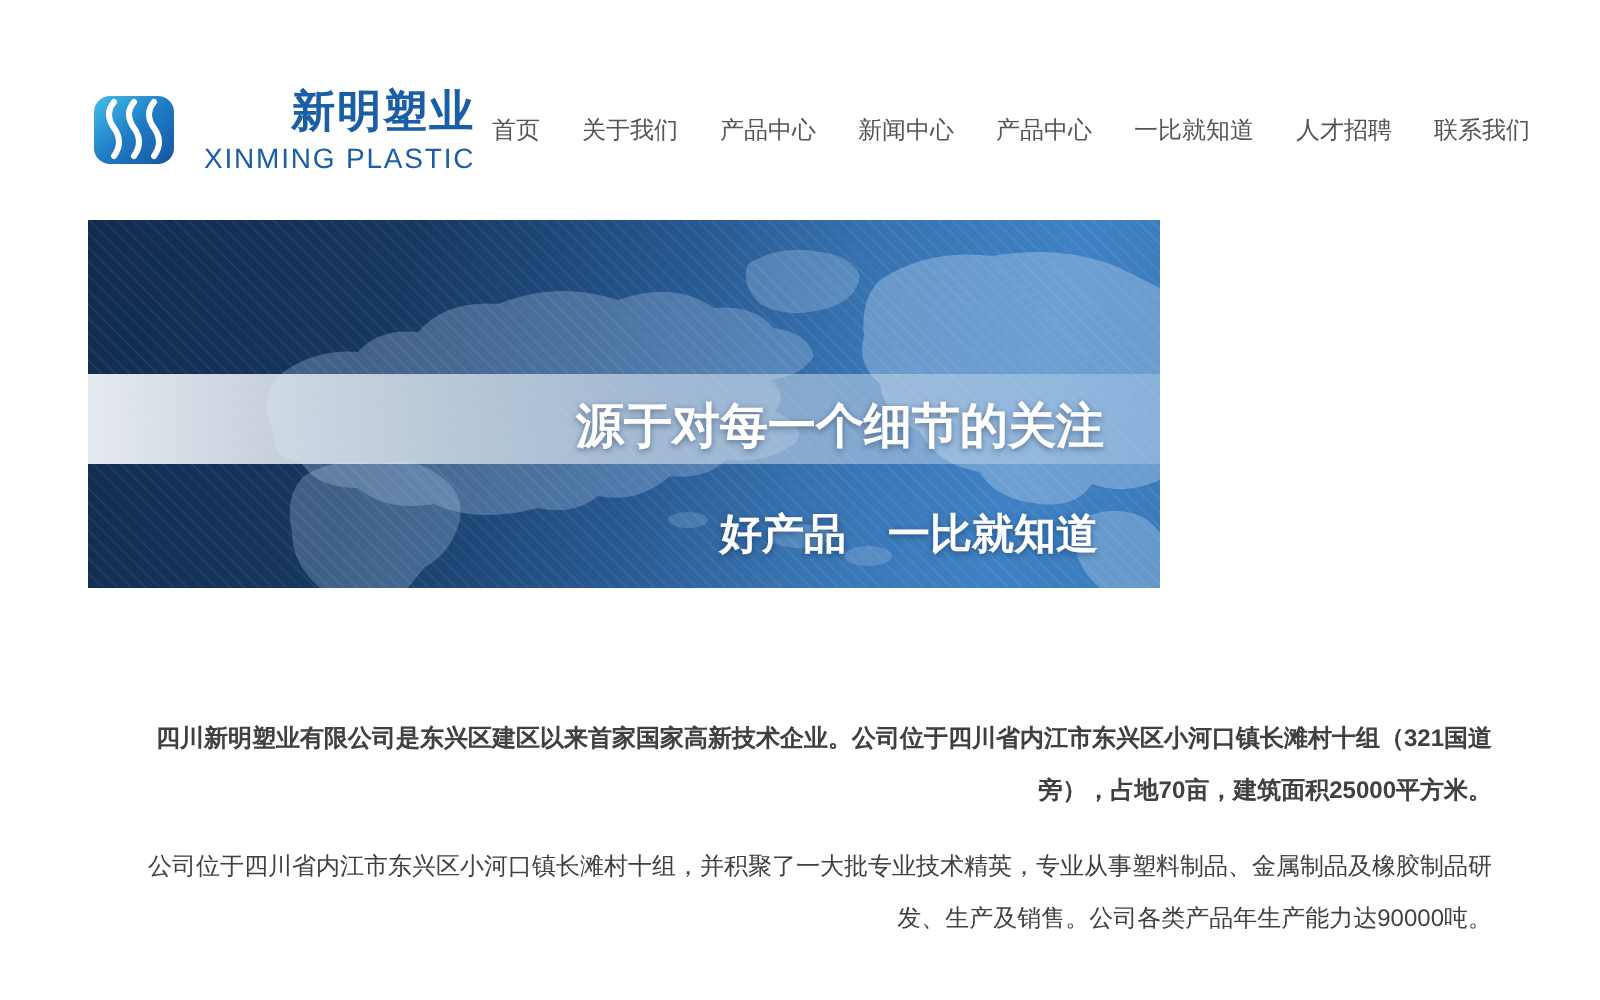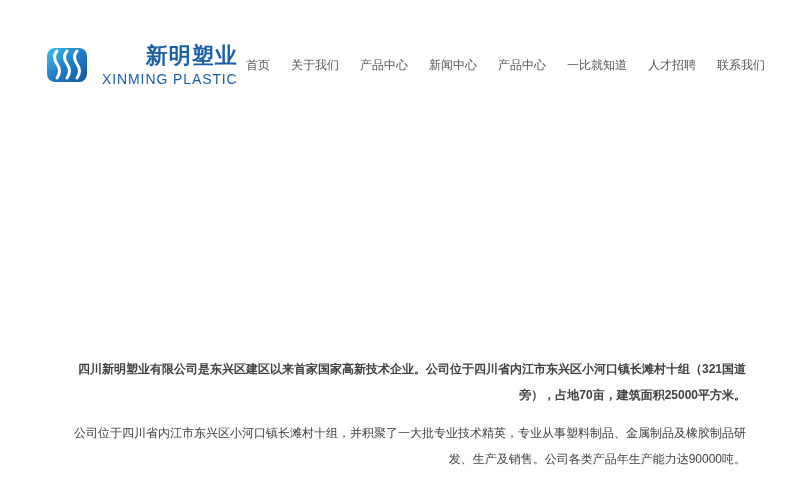--- a/index.html
+++ b/index.html
@@ -91,18 +91,36 @@
       <div class="nav-item">关于我们</div>
       <div class="nav-item">产品中心</div>
       <div class="nav-item">新闻中心</div>
       <div class="nav-item">产品中心</div>
       <div class="nav-item">一比就知道</div>
       <div class="nav-item">人才招聘</div>
       <div class="nav-item">联系我们</div>
     </div>
   </div>
 
+  <div class="banner">
+    <svg class="banner-map" viewBox="0 0 536 184" xmlns="http://www.w3.org/2000/svg">
+      <g fill="#aecbe8">
+        <path opacity="0.30" d="M95,78 q18,-14 40,-12 q10,-12 30,-10 q14,-16 40,-14 q30,-12 60,-2 q28,-10 48,4 q20,-2 30,10 q16,2 20,14 q-6,10 -22,12 q10,8 2,16 q18,6 10,16 q-14,10 -34,8 q-10,10 -28,8 q-16,14 -36,10 q-12,10 -30,6 q-30,8 -52,-2 q-24,4 -38,-8 q-20,0 -28,-12 q-16,-4 -14,-16 q-8,-16 2,-28 z"></path>
+        <path opacity="0.28" d="M108,128 q16,-10 36,-6 q20,-4 32,6 q12,8 10,22 q-4,16 -18,24 l-8,10 l-44,0 q-14,-12 -14,-28 q-4,-18 6,-28 z"></path>
+        <path opacity="0.30" d="M330,22 q16,-10 36,-6 q16,2 20,12 q-2,12 -16,16 q-20,6 -34,-2 q-10,-10 -6,-20 z"></path>
+        <path opacity="0.42" d="M396,30 q24,-16 56,-12 q36,-6 64,6 l20,10 l0,96 q-18,8 -34,2 q-8,12 -26,10 q-22,-2 -30,-16 q-22,-4 -30,-20 q-18,-8 -20,-24 q-12,-10 -8,-24 q-2,-18 8,-28 z"></path>
+        <path opacity="0.38" d="M500,148 q16,-6 30,2 l6,6 l0,28 l-30,0 q-12,-10 -12,-22 q2,-10 6,-14 z"></path>
+        <ellipse opacity="0.25" cx="356" cy="158" rx="16" ry="6"></ellipse>
+        <ellipse opacity="0.25" cx="390" cy="168" rx="12" ry="5"></ellipse>
+        <ellipse opacity="0.22" cx="300" cy="150" rx="10" ry="4"></ellipse>
+      </g>
+    </svg>
+    <div class="banner-stripes"></div>
+    <div class="banner-band"></div>
+    <div class="hero-headline">源于对每一个细节的关注</div>
+    <div class="hero-subheadline">好产品　一比就知道</div>
+  </div>
 
 
   <p class="para para-1">四川新明塑业有限公司是东兴区建区以来首家国家高新技术企业。公司位于四川省内江市东兴区小河口镇长滩村十组（321国道旁），占地70亩，建筑面积25000平方米。</p>
   <p class="para para-2">公司位于四川省内江市东兴区小河口镇长滩村十组，并积聚了一大批专业技术精英，专业从事塑料制品、金属制品及橡胶制品研发、生产及销售。公司各类产品年生产能力达90000吨。</p>
 
 </div>
 
 </body></html>

